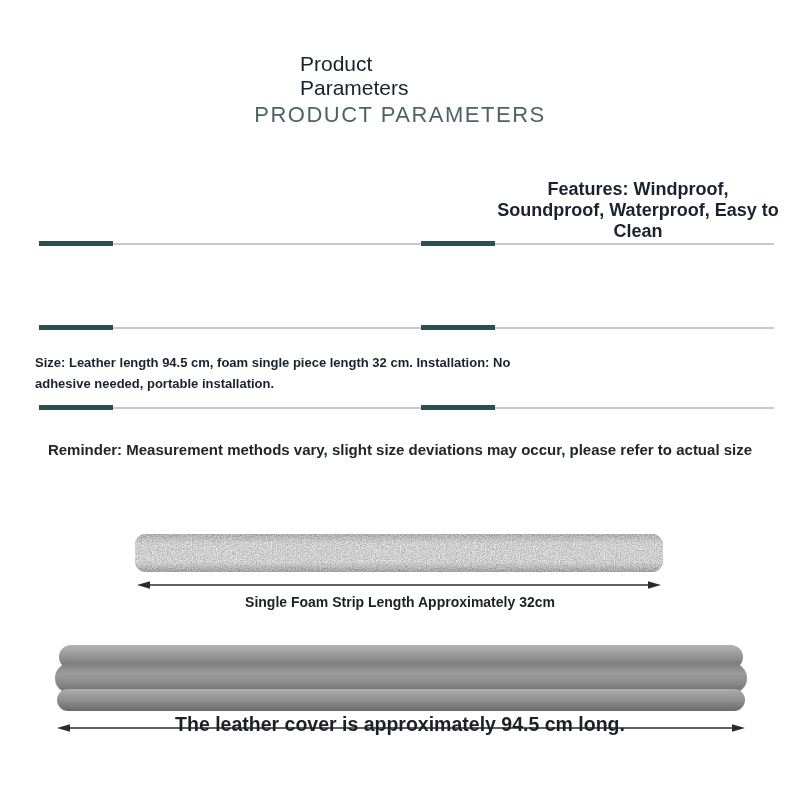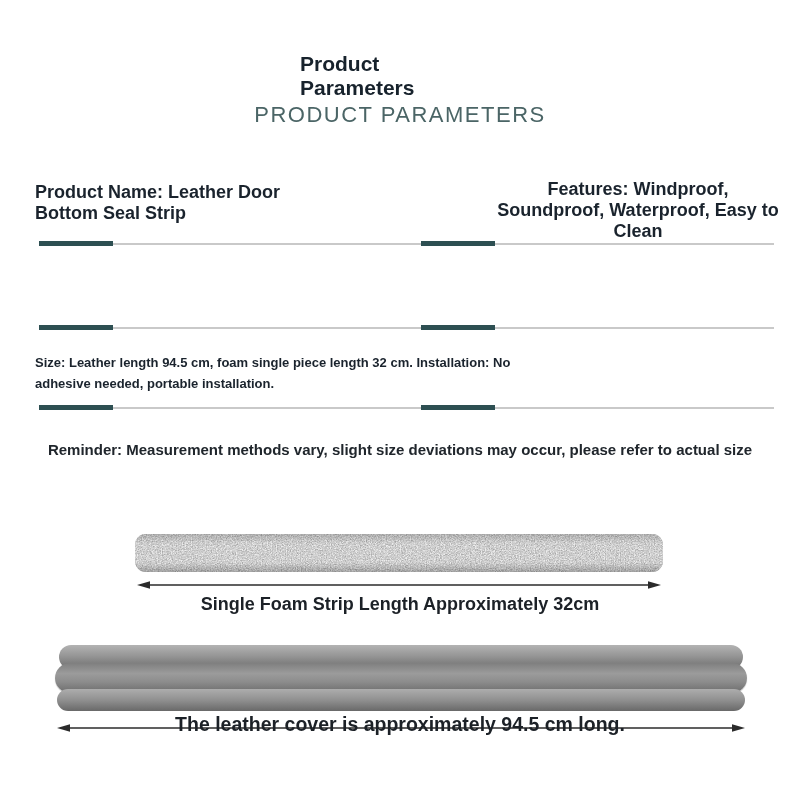--- a/index.html
+++ b/index.html
@@ -5,21 +5,21 @@
   html,body { margin:0; padding:0; background:#ffffff; }
   .canvas {
     position:relative; width:800px; height:800px; background:#ffffff;
     font-family:"Liberation Sans", sans-serif; color:#1a232d; overflow:hidden;
   }
   .pre { white-space:pre-line; }
 
   
   .page-title {
     position:absolute; left:300px; top:52px;
-    font-size:21px; font-weight:bold; line-height:24px; color:#17222c;
+    font-size:21px; font-weight:normal; line-height:24px; color:#17222c;
   }
   .page-subtitle {
     position:absolute; left:0; top:102px; width:800px; text-align:center;
     font-size:22px; font-weight:400; letter-spacing:1.5px; color:#4b6566;
   }
 
   
   .spec { position:absolute; font-weight:bold; font-size:18px; line-height:21px; color:#1a232d; }
   .spec-left  { left:35px;  width:330px; }
   .spec-right { left:483px; width:310px; }
@@ -41,21 +41,21 @@
   }
 
   
   .foam-strip { position:absolute; left:135px; top:534px; width:528px; height:38px; }
   .dim-arrow { position:absolute; height:12px; }
   .arrow-foam    { left:137px; top:577px; width:524px; }
   .arrow-leather { left:57px;  top:720px; width:688px; }
   .figure-caption {
     position:absolute; left:0; width:800px; text-align:center; font-weight:bold; color:#1c2127;
   }
-  .caption-foam    { top:594px; font-size:18px;text-align:center; }
+  .caption-foam    { top:594px; font-size:14px;text-align:center; }
   .caption-leather { top:713px; font-size:19.5px; }
 
   
   .leather-cover { position:absolute; left:55px; top:645px; width:692px; height:72px; }
   .leather-roll-top {
     position:relative; z-index:1; height:24px; margin:0 4px; border-radius:12px;
     background:linear-gradient(180deg,#b3b3b3 0%,#969696 45%,#767676 88%,#6d6d6d 100%);
   }
   .leather-mid {
     position:relative; z-index:2; height:30px; margin:-6px 0 0 0; border-radius:15px;
@@ -69,22 +69,20 @@
 </style>
 </head>
 <body>
 
 <div class="canvas">
 
   <div class="page-title pre">Product
 Parameters</div>
   <div class="page-subtitle">PRODUCT PARAMETERS</div>
 
-  <div class="spec spec-left pre" style="top:182px;">Product Name: Leather Door
-Bottom Seal Strip</div>
   <div class="spec spec-right pre" style="top:179px;text-align:center;">Features: Windproof,
 Soundproof, Waterproof, Easy to
 Clean</div>
 
   <div class="divider-row" style="top:241px;">
     <div class="div-seg s1">
         <span class="div-accent"></span>
       </div>
     <div class="div-seg s2">
         <span class="div-accent"></span>

